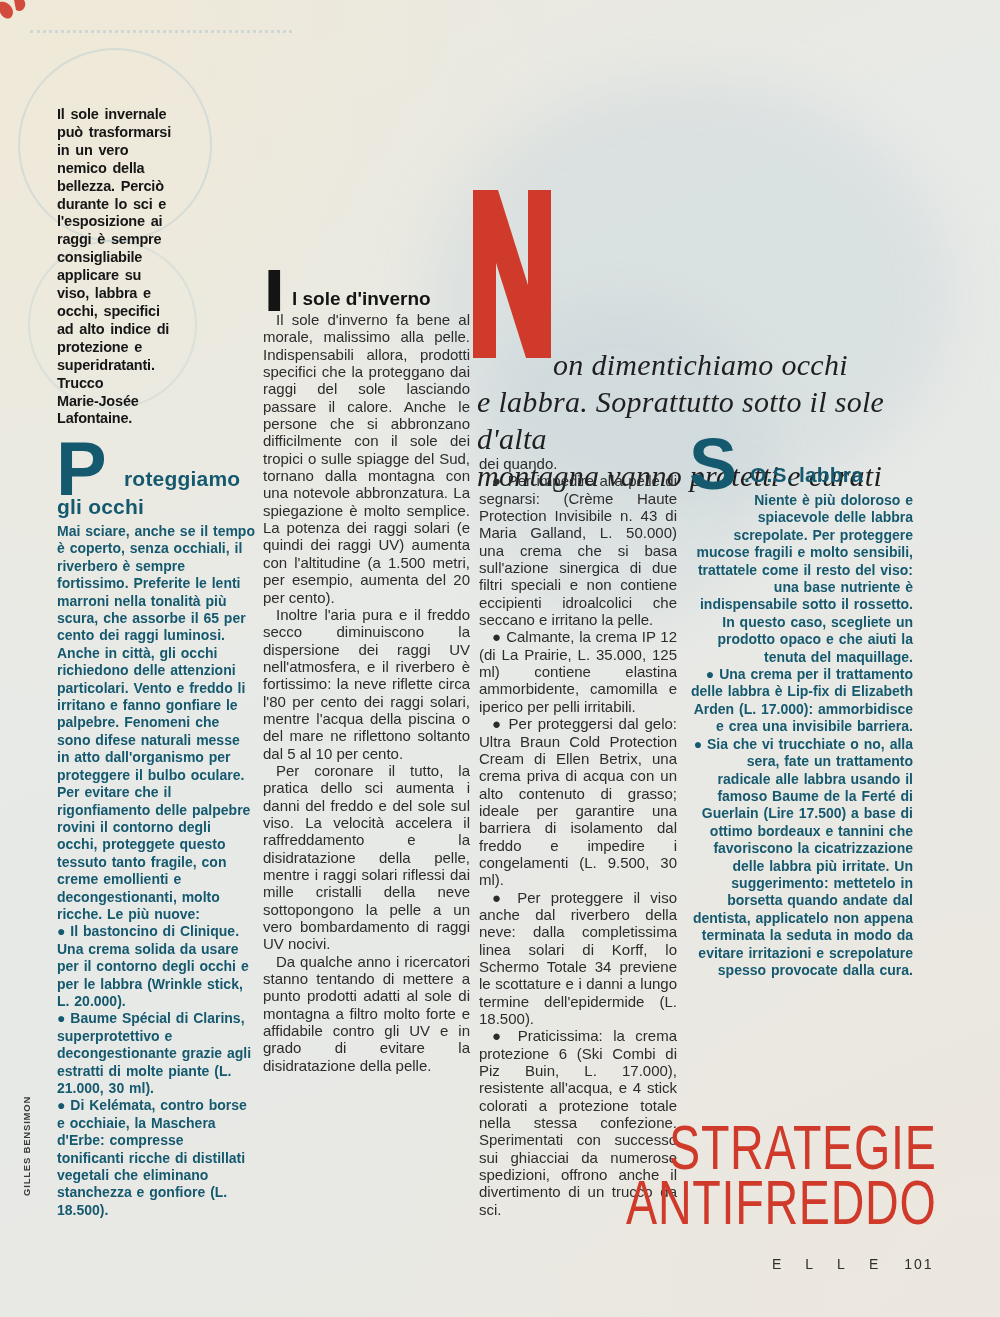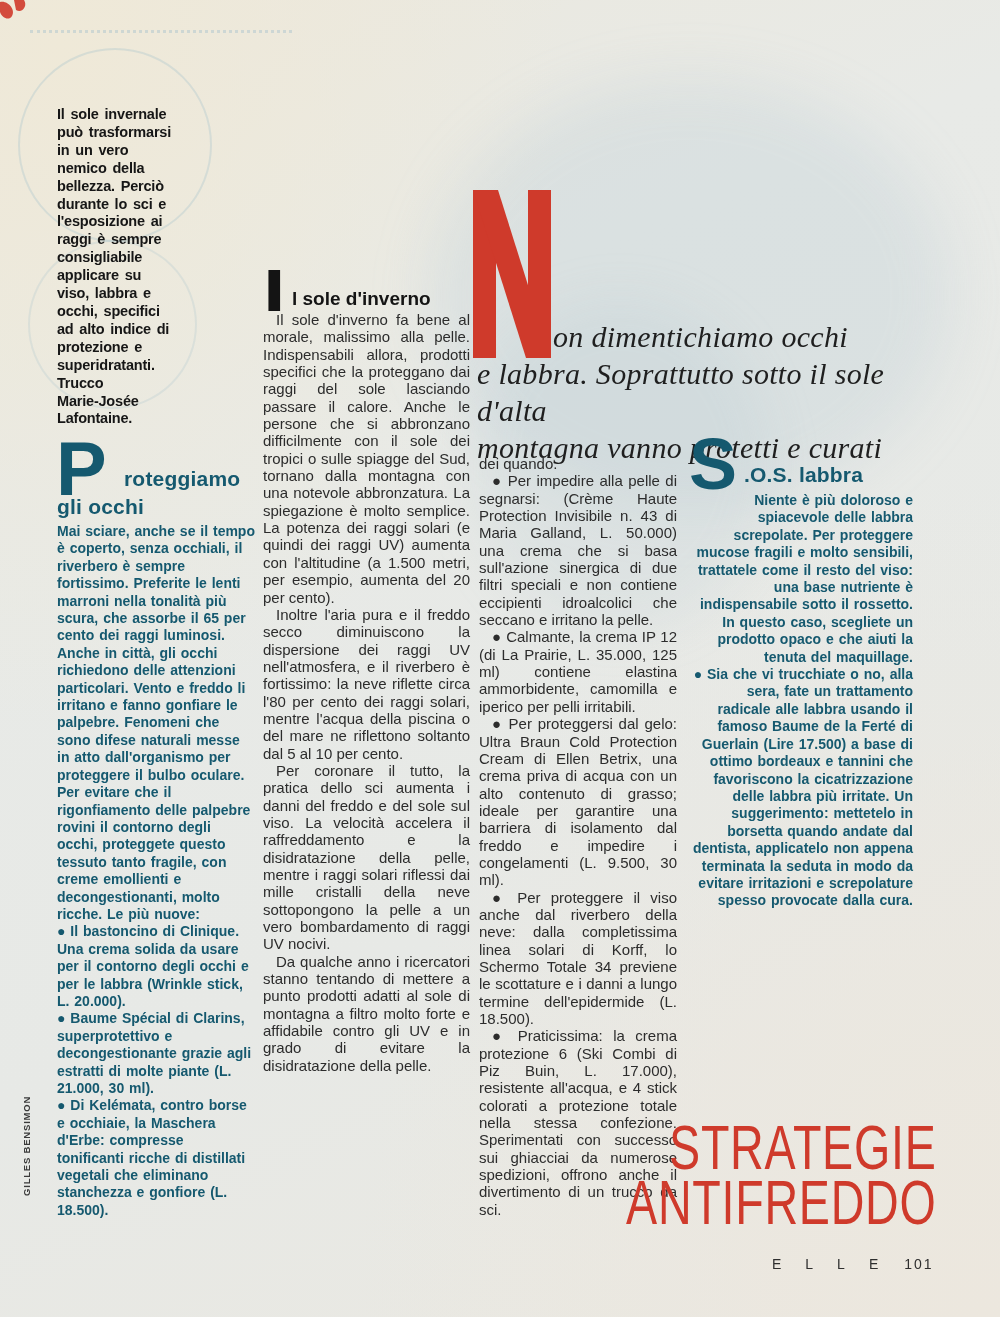--- a/index.html
+++ b/index.html
@@ -53,21 +53,21 @@
   
   .cap-i{left:263px;top:268px;font-size:60px;line-height:46px;color:#141414;transform:scaleX(1.35);transform-origin:0 0;position:absolute;font-weight:bold;}
   .t-inverno{left:292px;top:288px;font-size:19px;color:#141414;position:absolute;font-weight:bold;}
 
   
   .headline{
     position:absolute;left:477px;top:318px;width:480px;
     font-family:"Liberation Serif",serif;font-style:italic;
     font-size:30px;line-height:37px;color:#1f1f1f;letter-spacing:.3px;
   }
-  .headline .l1{padding-left:76px;}
+  .headline .l1{padding-left:76px;margin-top:28px;}
   .n-cap{position:absolute;left:473px;top:190px;width:78px;height:168px;}
 
   
   .strategie{
     position:absolute;right:64px;top:1120px;text-align:right;
     font-size:63px;line-height:55px;color:#cf3a2b;font-weight:400;
     transform:scaleX(.74);transform-origin:100% 0;letter-spacing:1px;white-space:nowrap;
   }
 
   
@@ -154,20 +154,21 @@
     <p class="ind">● Calmante, la crema IP 12 (di La Prairie, L. 35.000, 125 ml) contiene elastina ammorbidente, camomilla e iperico per pelli irritabili.</p>
     <p class="ind">● Per proteggersi dal gelo: Ultra Braun Cold Protection Cream di Ellen Betrix, una crema priva di acqua con un alto contenuto di grasso; ideale per garantire una barriera di isolamento dal freddo e impedire i congelamenti (L. 9.500, 30 ml).</p>
     <p class="ind">● Per proteggere il viso anche dal riverbero della neve: dalla completissima linea solari di Korff, lo Schermo Totale 34 previene le scottature e i danni a lungo termine dell'epidermide (L. 18.500).</p>
     <p class="ind">● Praticissima: la crema protezione 6 (Ski Combi di Piz Buin, L. 17.000), resistente all'acqua, e 4 stick colorati a protezione totale nella stessa confezione. Sperimentati con successo sui ghiacciai da numerose spedizioni, offrono anche il divertimento di un trucco da sci.</p>
   </div>
 
   <div class="dropcap cap-s teal">S</div>
   <div class="sec-title t-sos teal">.O.S. labbra</div>
   <div class="teal-body b-sos teal">
     <p>Niente è più doloroso e spiacevole delle labbra screpolate. Per proteggere mucose fragili e molto sensibili, trattatele come il resto del viso: una base nutriente è indispensabile sotto il rossetto. In questo caso, scegliete un prodotto opaco e che aiuti la tenuta del maquillage.</p>
+    <p>● Una crema per il trattamento delle labbra è Lip-fix di Elizabeth Arden (L. 17.000): ammorbidisce e crea una invisibile barriera.</p>
     <p>● Sia che vi trucchiate o no, alla sera, fate un trattamento radicale alle labbra usando il famoso Baume de la Ferté di Guerlain (Lire 17.500) a base di ottimo bordeaux e tannini che favoriscono la cicatrizzazione delle labbra più irritate. Un suggerimento: mettetelo in borsetta quando andate dal dentista, applicatelo non appena terminata la seduta in modo da evitare irritazioni e screpolature spesso provocate dalla cura.</p>
   </div>
 
   <div class="strategie">
     <div>STRATEGIE</div>
     <div>ANTIFREDDO</div>
   </div>
 
   <div class="footer">
     <span class="mag">ELLE</span>

